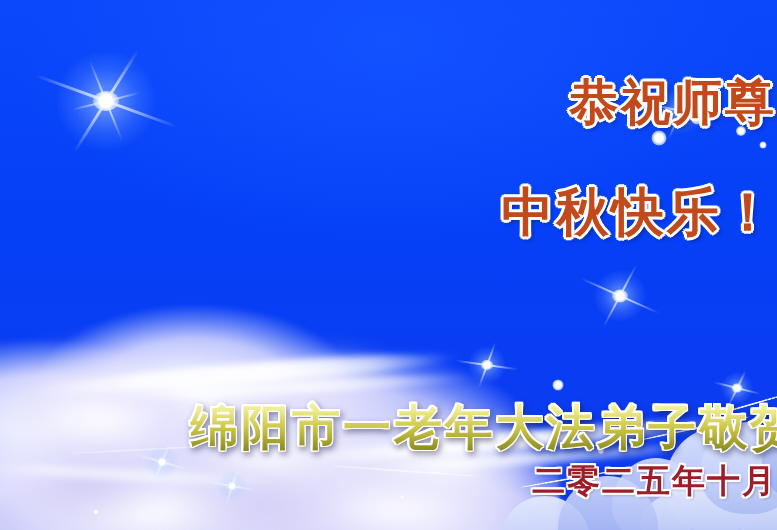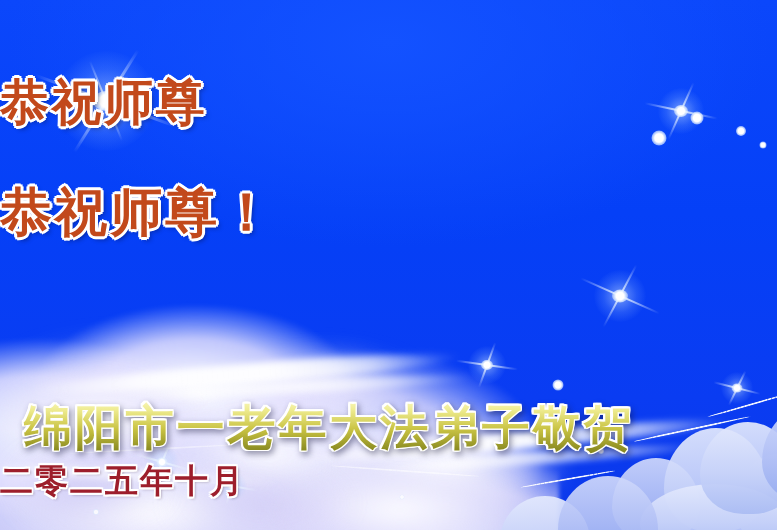--- a/index.html
+++ b/index.html
@@ -120,21 +120,21 @@
   
   .lines {
     position: absolute;
     inset: 0;
     z-index: 30;
   }
   .line {
     position: absolute;
     left: 0;
     width: 100%;
-    text-align: left;
+    text-align: right;
     white-space: nowrap;
     font-weight: 700;
     letter-spacing: .06em;
   }
 
   
   .line.l1, .line.l2 {
     font-family: "DejaVu Sans", "Liberation Sans", sans-serif;
     color: #c2491b;
     text-shadow:
@@ -287,18 +287,18 @@
     <div class="dot" style="left:741px; top:131px; width:10px; height:10px;"></div>
     <div class="dot" style="left:763px; top:145px; width:7px;  height:7px;"></div>
     <div class="dot" style="left:558px; top:385px; width:11px; height:11px;"></div>
     <div class="dot" style="left:601px; top:451px; width:6px;  height:6px;  opacity:.8;"></div>
     <div class="dot" style="left:96px;  top:512px; width:6px;  height:6px;  opacity:.8;"></div>
     <div class="dot" style="left:402px; top:497px; width:5px;  height:5px;  opacity:.7;"></div>
   </div>
 
   <div class="lines">
     <div class="line l1">恭祝师尊</div>
-    <div class="line l2">恭祝师尊！</div>
+    <div class="line l2">中秋快乐！</div>
     <div class="line l4">绵阳市一老年大法弟子敬贺</div>
     <div class="line l5">二零二五年十月</div>
   </div>
 
 </div>
 
 </body></html>

